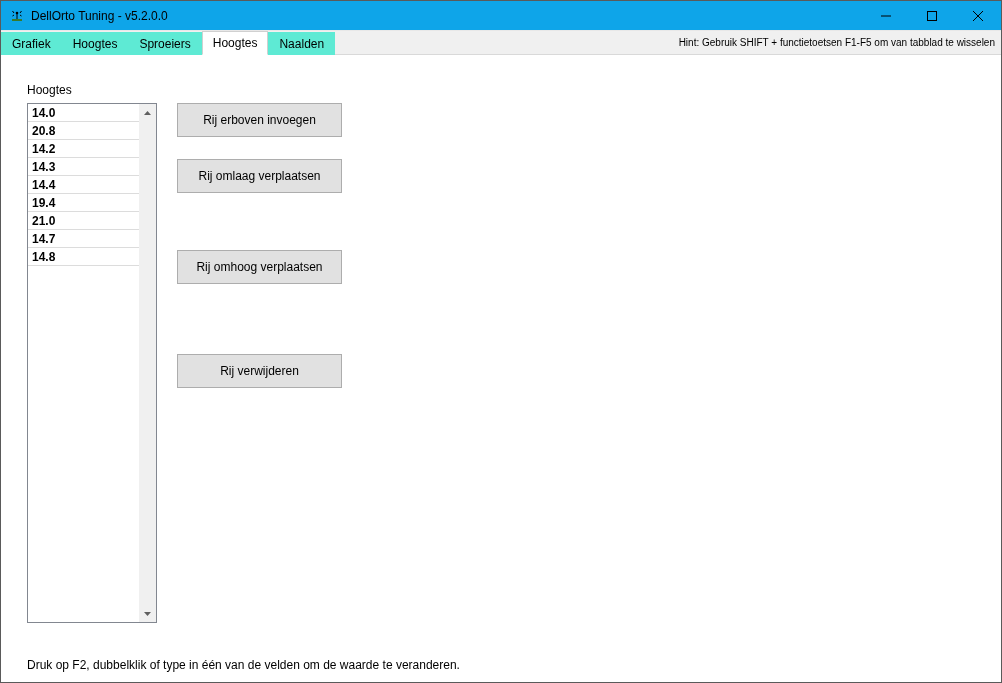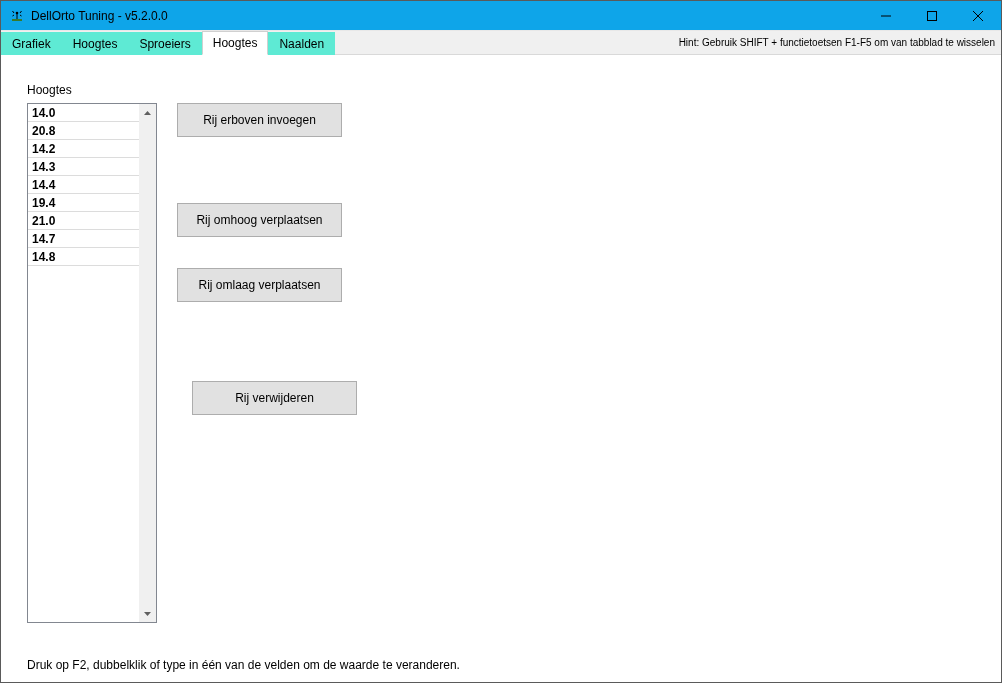--- a/index.html
+++ b/index.html
@@ -127,37 +127,37 @@
     }
     .scroll-btn {
       height: 17px;
       display: flex; align-items: center; justify-content: center;
     }
     .scroll-track { flex: 1; }
 
     .buttons {
       display: flex;
       flex-direction: column;
-      gap: 17px;
+      gap: 8px;
       padding-top: 0;
     }
     .btn {
       width: 165px;
       height: 34px;
       background: #e1e1e1;
       border: 1px solid #adadad;
       font-size: 12px;
       display: flex;
       align-items: center;
       justify-content: center;
       cursor: default;
     }
     .btn-gap-l { margin-top: 49px; }
     .btn-gap-m { margin-top: 14px; }
-    .btn-gap-xl { margin-top: 62px; margin-left: 15px; }
+    .btn-gap-xl { margin-top: 62px; }
 
     .footer-hint {
       margin-top: 4px;
       font-size: 12px;
     }
   </style>
 </head>
 <body>
 
 <div class="window">
@@ -232,22 +232,22 @@
           <div class="scroll-btn">
             <svg width="7" height="4" viewBox="0 0 7 4">
                 <polygon points="0,0 7,0 3.5,4" fill="#606060"></polygon>
               </svg>
           </div>
         </div>
       </div>
 
       <div class="buttons">
         <div class="btn">Rij erboven invoegen</div>
+        <div class="btn btn-gap-m">Rij omlaag verplaatsen</div>
         <div class="btn btn-gap-l">Rij omhoog verplaatsen</div>
-        <div class="btn btn-gap-m">Rij omlaag verplaatsen</div>
         <div class="btn btn-gap-xl">Rij verwijderen</div>
       </div>
 
     </div>
 
     <div class="footer-hint">Druk op F2, dubbelklik of type in één van de velden om de waarde te veranderen.</div>
   </div>
 
 </div>
 

